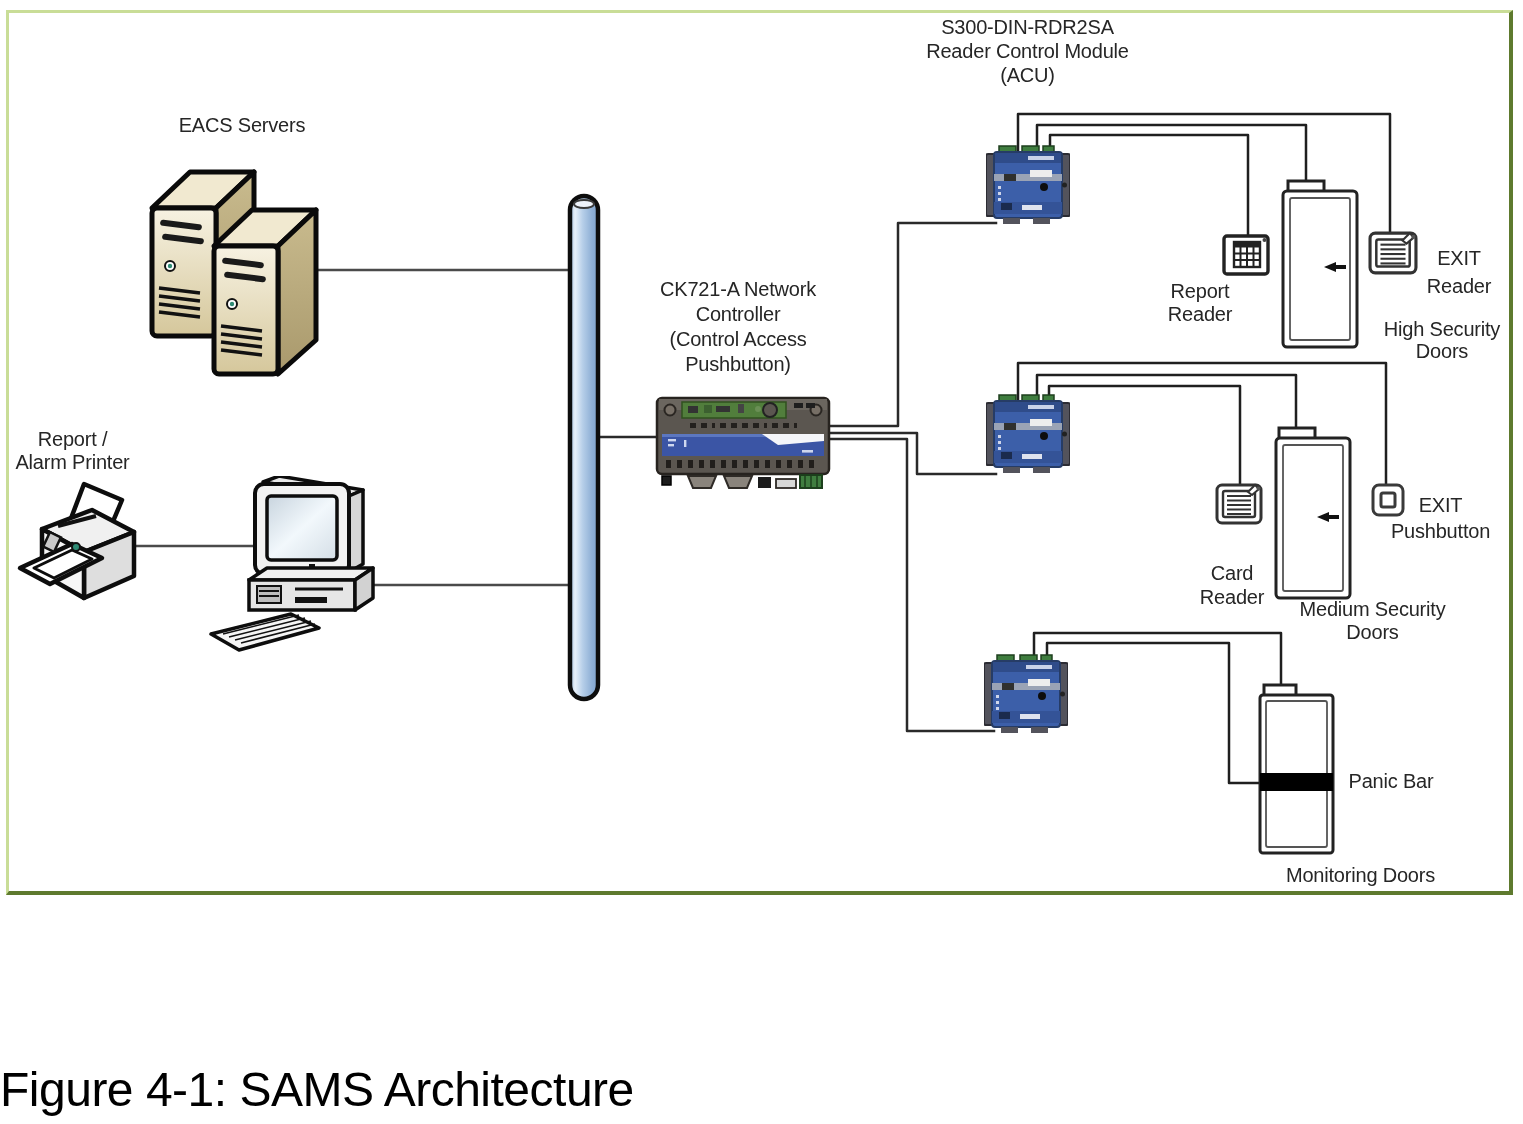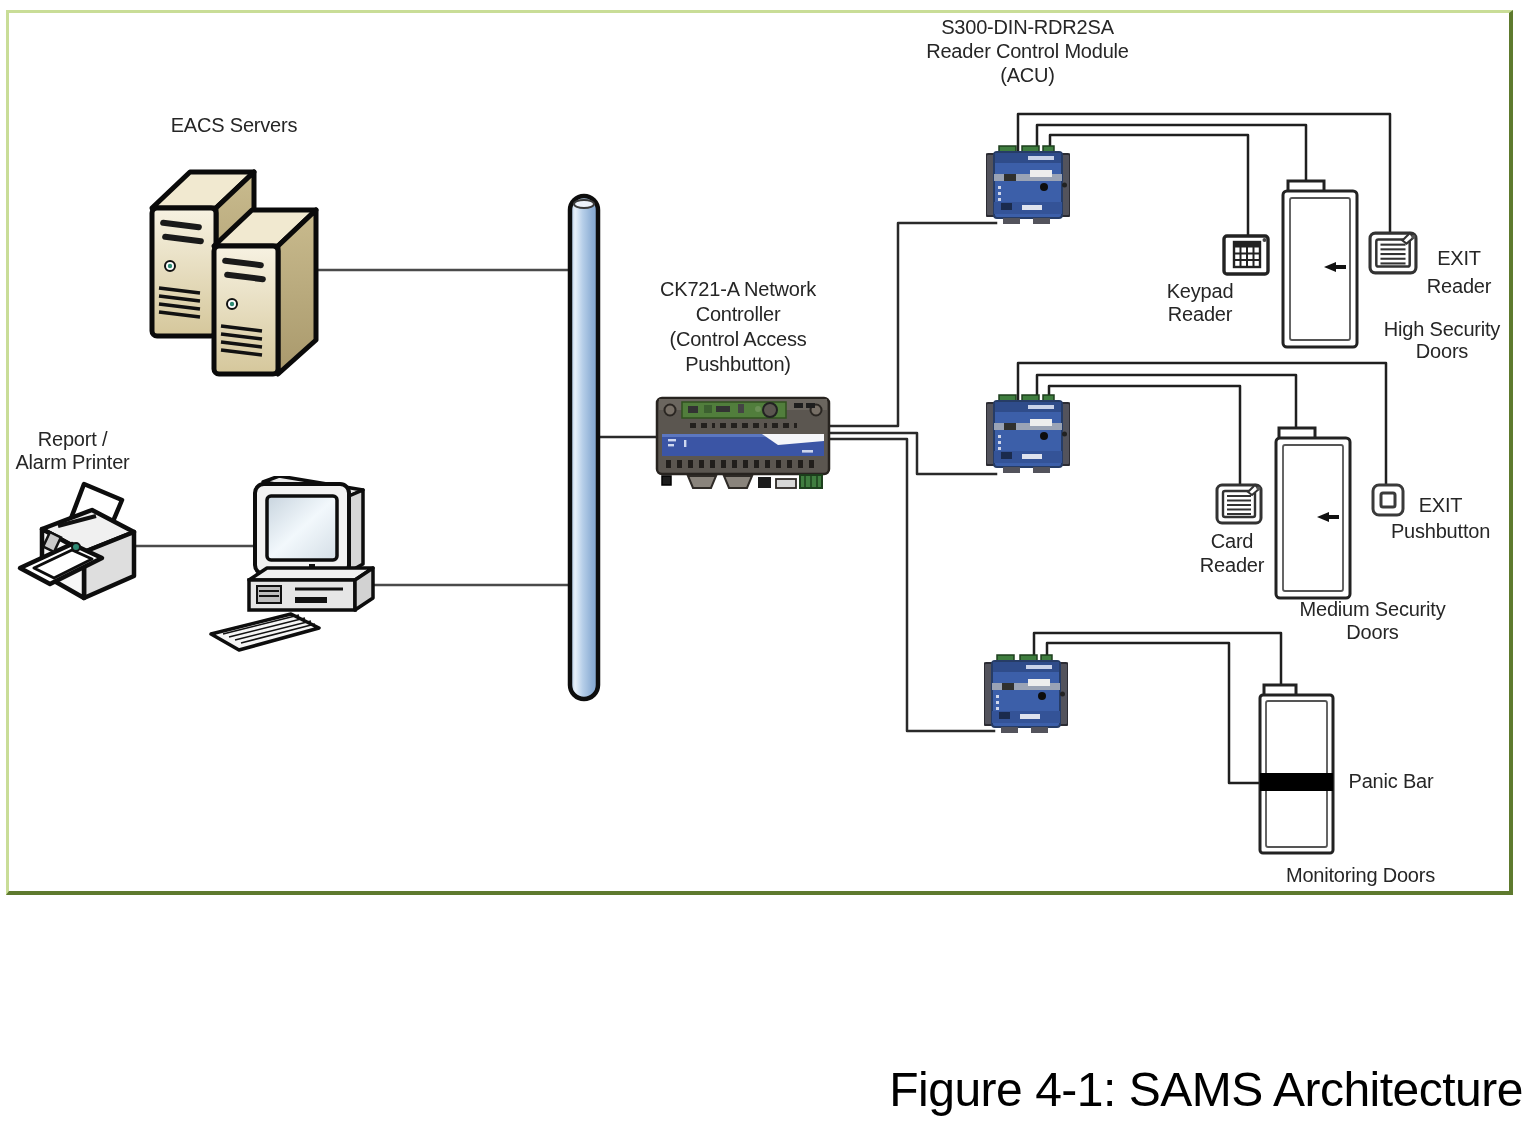--- a/index.html
+++ b/index.html
@@ -6,21 +6,21 @@
   .screen{position:relative;width:1523px;height:1124px;background:#ffffff;overflow:hidden;
           font-family:"Liberation Sans", sans-serif;}
   .frame{position:absolute;left:6px;top:10px;width:1500px;height:878px;background:#ffffff;
          border-top:3px solid #c9dd97;border-left:3px solid #c9dd97;
          border-bottom:4px solid #5e7a2e;border-right:4px solid #5e7a2e;}
   .wires{position:absolute;left:0;top:0;z-index:1;}
   .dev{position:absolute;z-index:2;}
   .lbl{position:absolute;z-index:3;text-align:center;color:#262626;font-size:20px;
        line-height:23px;letter-spacing:-0.2px;white-space:nowrap;}
   .lbl span{display:block;}
-  .caption{position:absolute;left:0;right:0;top:1062px;text-align:right;
+  .caption{position:absolute;left:0;right:0;top:1062px;text-align:left;
            font-size:48px;color:#000;z-index:3;letter-spacing:-0.5px;}
 </style>
 </head>
 <body>
 
 <div class="screen">
 
   <div class="frame"></div>
 
   <svg class="wires" width="1523" height="1124" viewBox="0 0 1523 1124">
@@ -291,21 +291,21 @@
     </g>
   </svg>
 
   <svg class="dev" style="left:1256px;top:681px" width="82" height="176" viewBox="0 0 82 176">
     <rect x="8" y="4" width="32" height="21" fill="#ffffff" stroke="#222" stroke-width="3"></rect>
     <rect x="4" y="14" width="73" height="158" rx="3" fill="#ffffff" stroke="#222" stroke-width="3"></rect>
     <rect x="10" y="20" width="61" height="146" rx="2" fill="#ffffff" stroke="#555" stroke-width="1.8"></rect>
     <rect x="4" y="92" width="73" height="18" fill="#000000"></rect>
   </svg>
 
-  <div class="lbl" style="left:134px;top:114px;width:200px">
+  <div class="lbl" style="left:142px;top:114px;width:200px">
     <span>EACS Servers</span>
   </div>
 
   <div class="lbl" style="left:0px;top:428px;width:145px">
     <span>Report /</span>
     <span>Alarm Printer</span>
   </div>
 
 
   <div class="lbl" style="left:637px;top:277px;width:202px;line-height:25px">
@@ -315,35 +315,35 @@
     <span>Pushbutton)</span>
   </div>
 
   <div class="lbl" style="left:900px;top:15px;width:255px;line-height:24px">
     <span>S300-DIN-RDR2SA</span>
     <span>Reader Control Module</span>
     <span>(ACU)</span>
   </div>
 
   <div class="lbl" style="left:1120px;top:280px;width:160px">
-    <span>Keypad</span>
+    <span>Report</span>
     <span>Reader</span>
   </div>
 
   <div class="lbl" style="left:1400px;top:244px;width:118px;line-height:28px">
     <span>EXIT</span>
     <span>Reader</span>
   </div>
 
   <div class="lbl" style="left:1361px;top:318px;width:162px;line-height:22px">
     <span>High Security</span>
     <span>Doors</span>
   </div>
 
-  <div class="lbl" style="left:1152px;top:529px;width:160px;line-height:24px">
+  <div class="lbl" style="left:1152px;top:561px;width:160px;line-height:24px">
     <span>Card</span>
     <span>Reader</span>
   </div>
 
   <div class="lbl" style="left:1358px;top:492px;width:165px;line-height:26px">
     <span>EXIT</span>
     <span>Pushbutton</span>
   </div>
 
   <div class="lbl" style="left:1290px;top:598px;width:165px">

